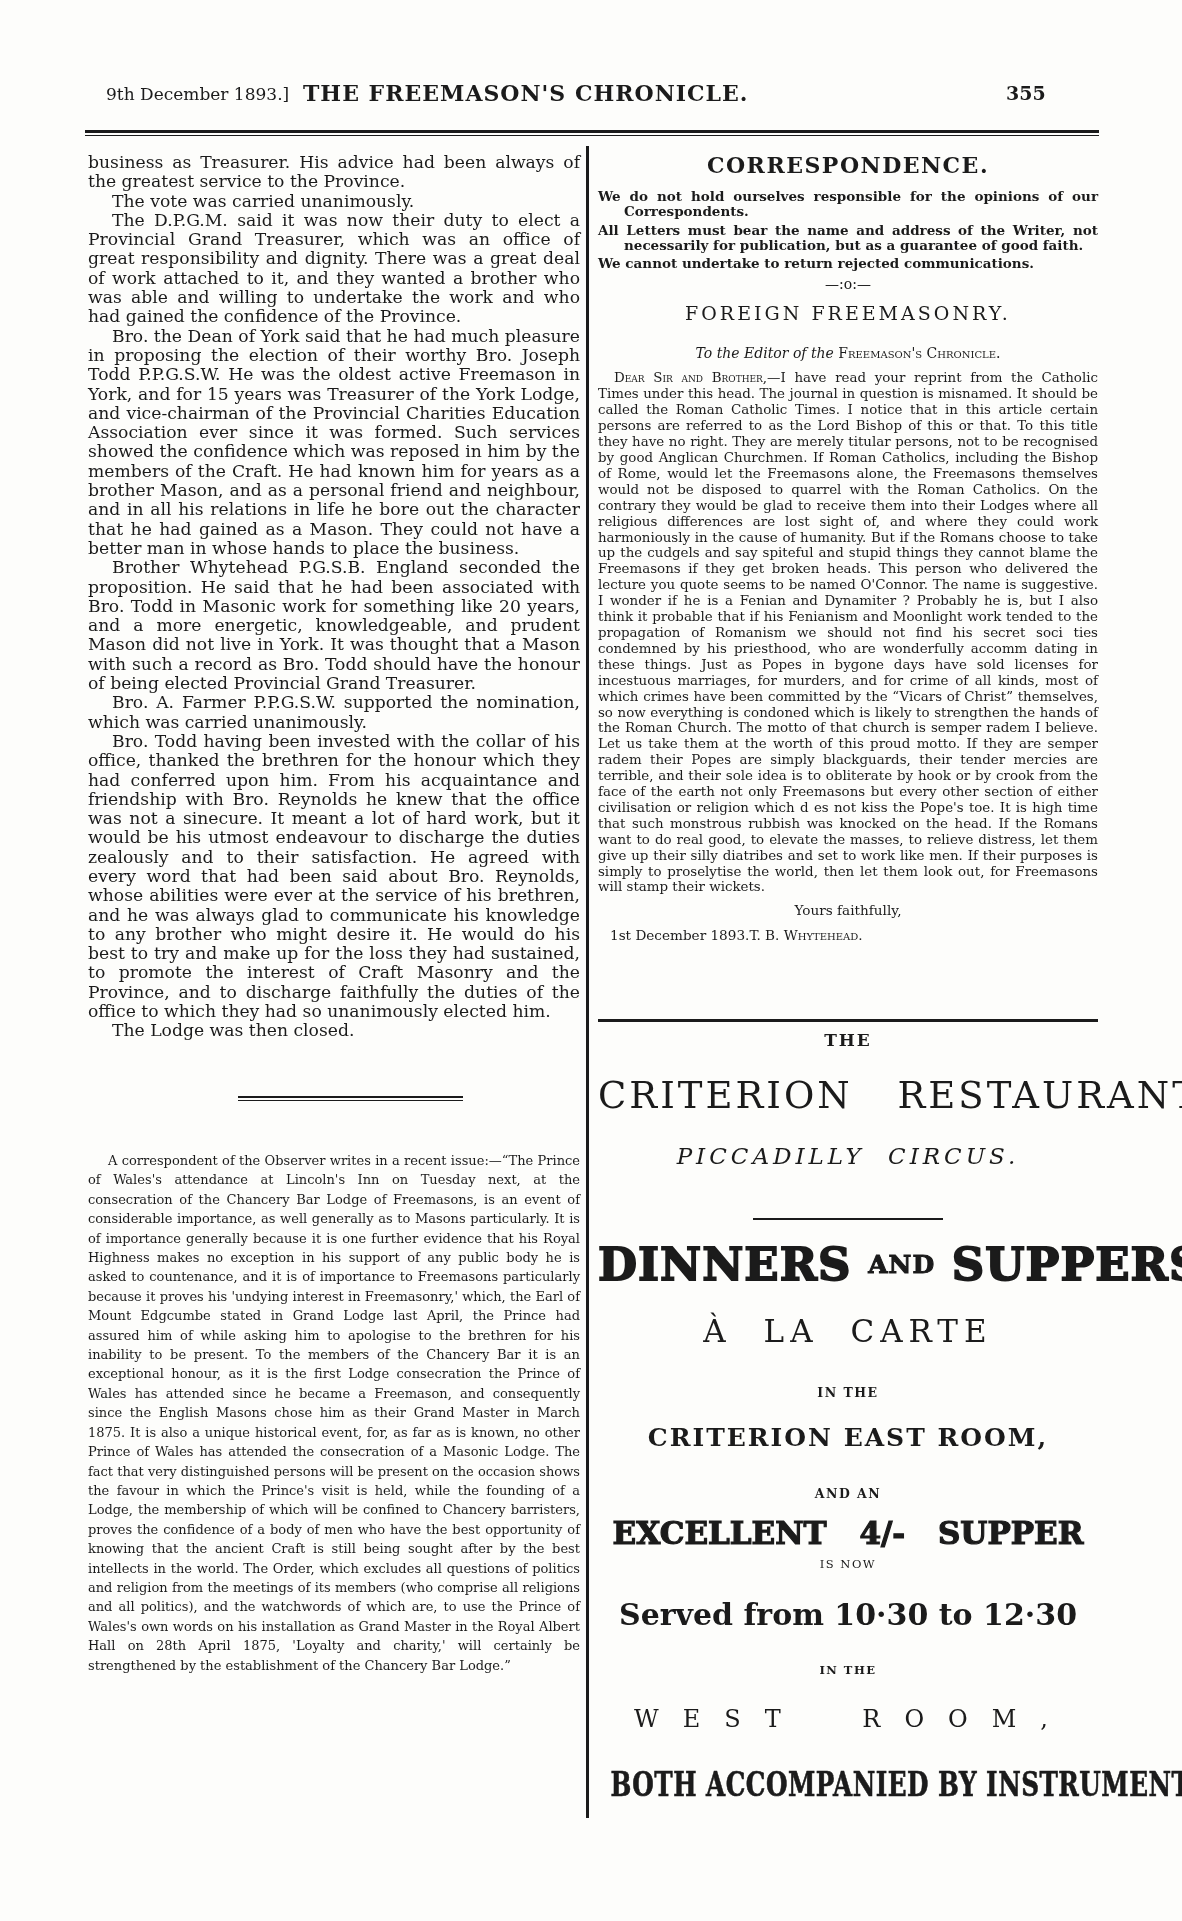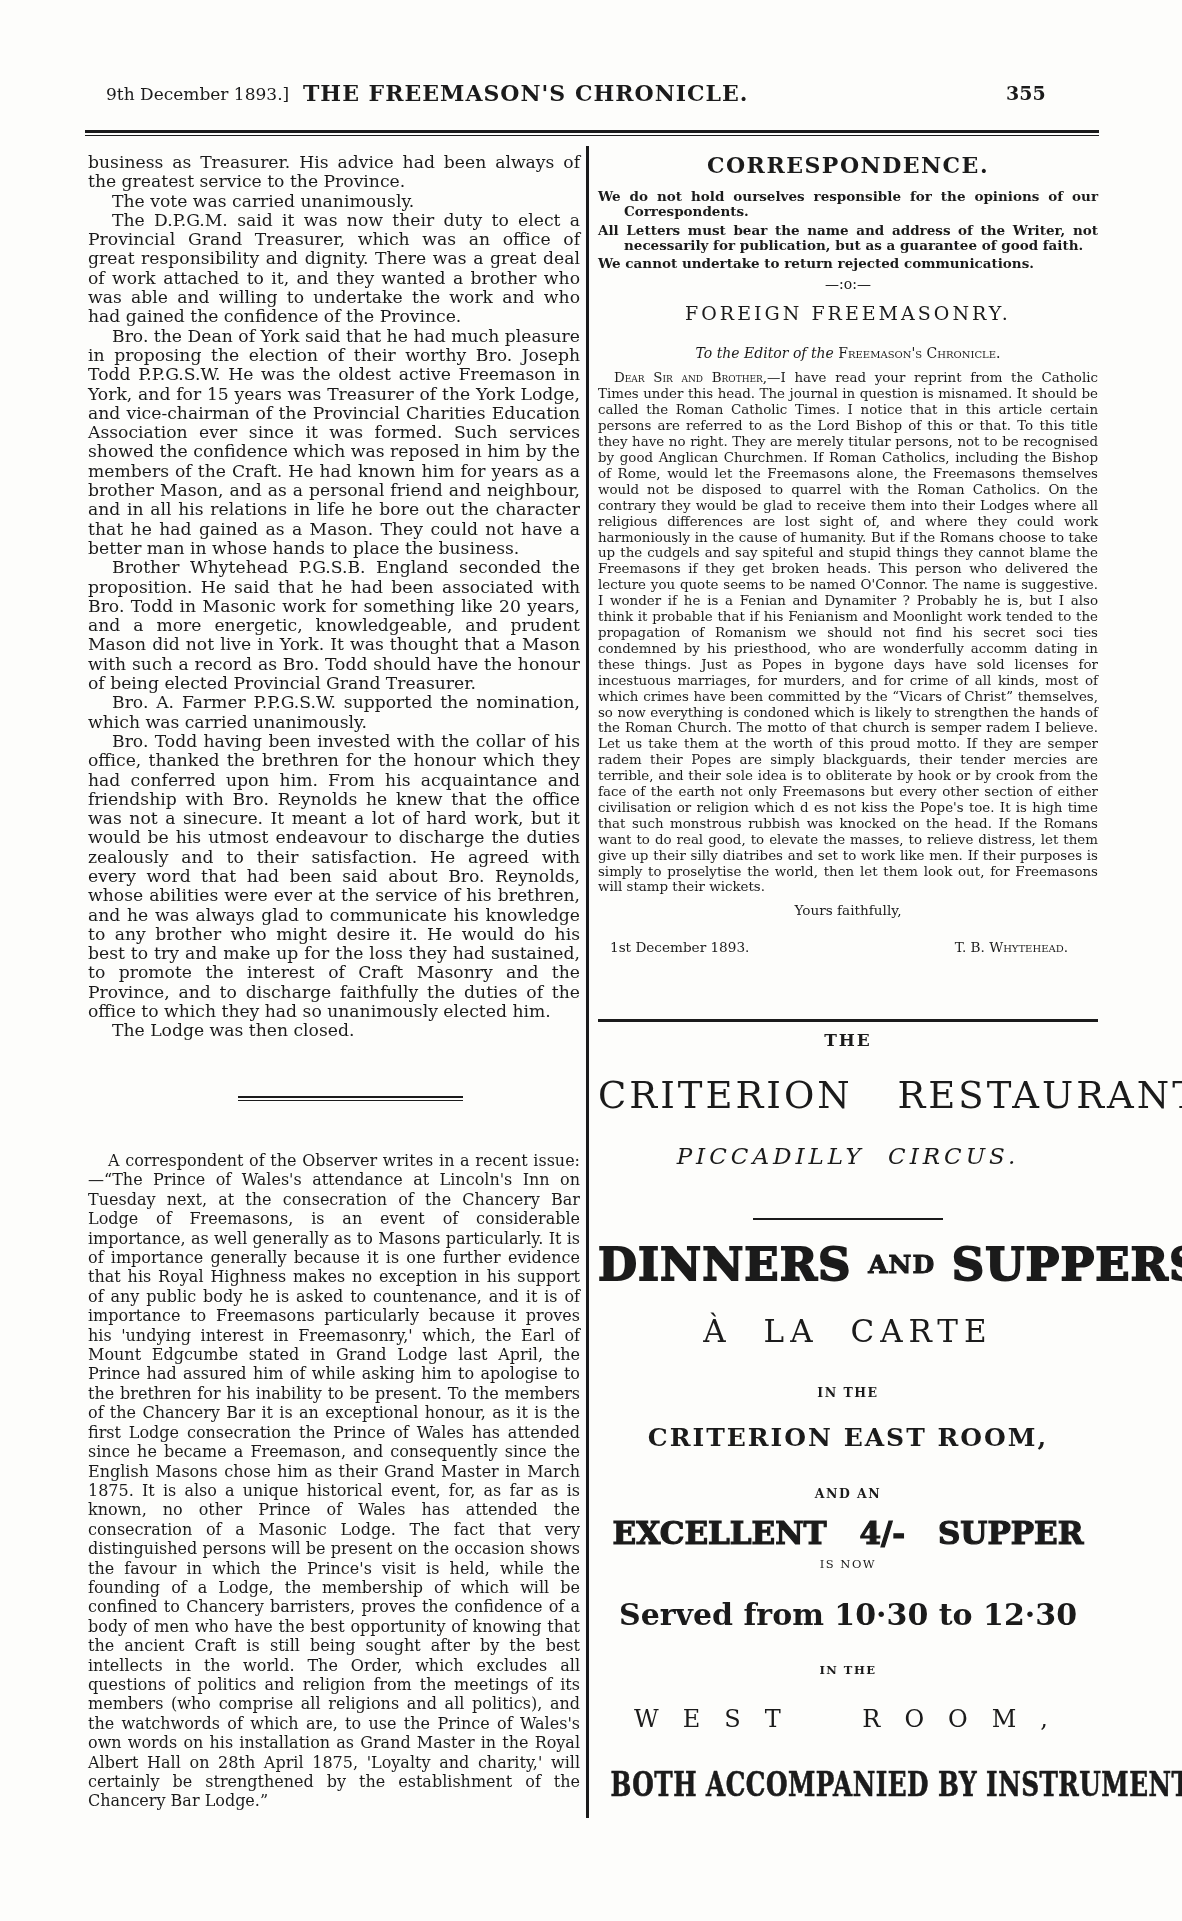--- a/index.html
+++ b/index.html
@@ -19,35 +19,35 @@
   
   .vrule { position:absolute; left:586px; top:146px; width:3px; height:1672px; background:#1b1b1b; }
   
   .col-left { position:absolute; left:88px; top:153px; width:492px;
               font-size:17.2px; line-height:19.3px; text-align:justify; }
   .col-left p { text-indent:24px; }
   .col-left p.noindent { text-indent:0; }
   .sep { position:absolute; left:238px; top:1096px; width:225px; height:5px;
          border-top:2px solid #1b1b1b; border-bottom:1px solid #1b1b1b; }
   .observer { position:absolute; left:88px; top:1151px; width:492px;
-              font-size:16px; line-height:19.4px; text-align:justify; }
+              font-size:13px; line-height:19.4px; text-align:justify; }
   .observer p { text-indent:20px; }
   
   .col-right { position:absolute; left:598px; top:152px; width:500px; }
   .corr-head { text-align:center; font-size:22px; font-weight:bold; letter-spacing:1.5px; margin-bottom:11px; }
   .notice { font-size:13.5px; font-weight:bold; line-height:15.3px; text-align:justify;
             padding-left:26px; text-indent:-26px; margin-bottom:3px; }
   .odivider { text-align:center; font-size:14px; margin:5px 0 10px; }
   .letter-head { text-align:center; font-size:19px; font-weight:normal; letter-spacing:3px; margin-bottom:21px; }
   .addressee { text-align:center; font-size:14px; margin-bottom:9px; }
   .addressee .it { font-style:italic; }
   .sc { font-variant:small-caps; }
   .letter-body { font-size:13.4px; line-height:15.9px; text-align:justify; text-indent:16px; }
   .vale { text-align:center; font-size:13.6px; margin-top:7px; }
-  .sigrow { display:flex; justify-content:space-between; font-size:13.6px; margin-top:21px;
+  .sigrow { display:flex; font-size:13.6px; margin-top:9px;
             padding-left:12px; padding-right:30px; }
   
   .advert { position:absolute; left:598px; top:1019px; width:500px; text-align:center; }
   .ad-rule { border-top:3px solid #1b1b1b; }
   .ad-the { margin-top:8px; font-size:17px; font-weight:bold; letter-spacing:2px; }
   .ad-name { margin-top:24px; font-size:37px; letter-spacing:3px; word-spacing:30px; white-space:nowrap; }
   .ad-loc { margin-top:26px; font-size:23px; font-style:italic; letter-spacing:4px; word-spacing:12px; }
   .ad-shortrule { margin:49px auto 0; width:190px; border-top:2px solid #1b1b1b; }
   .ad-dinners { margin-top:18px; font-size:45px; font-weight:bold; letter-spacing:1px;
                 -webkit-text-stroke:1.8px #1b1b1b; white-space:nowrap; }

